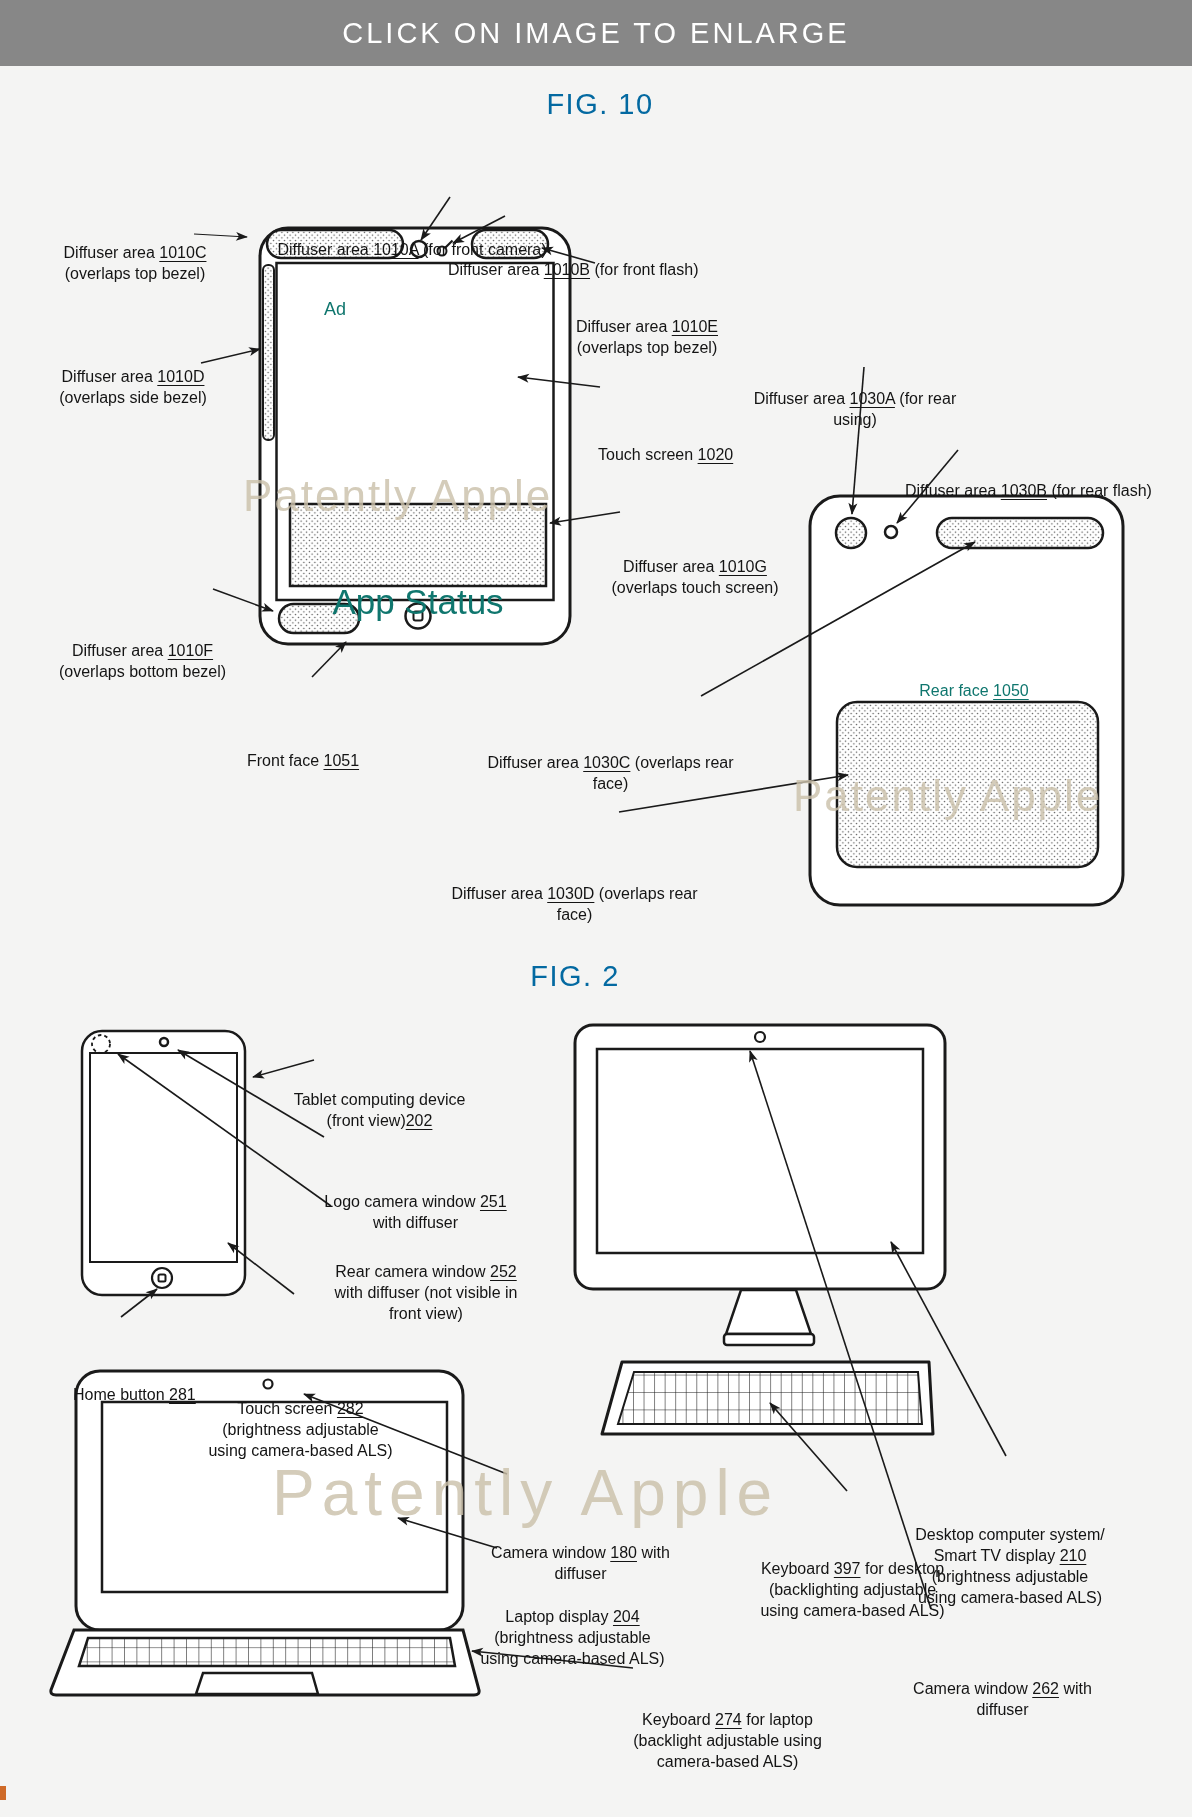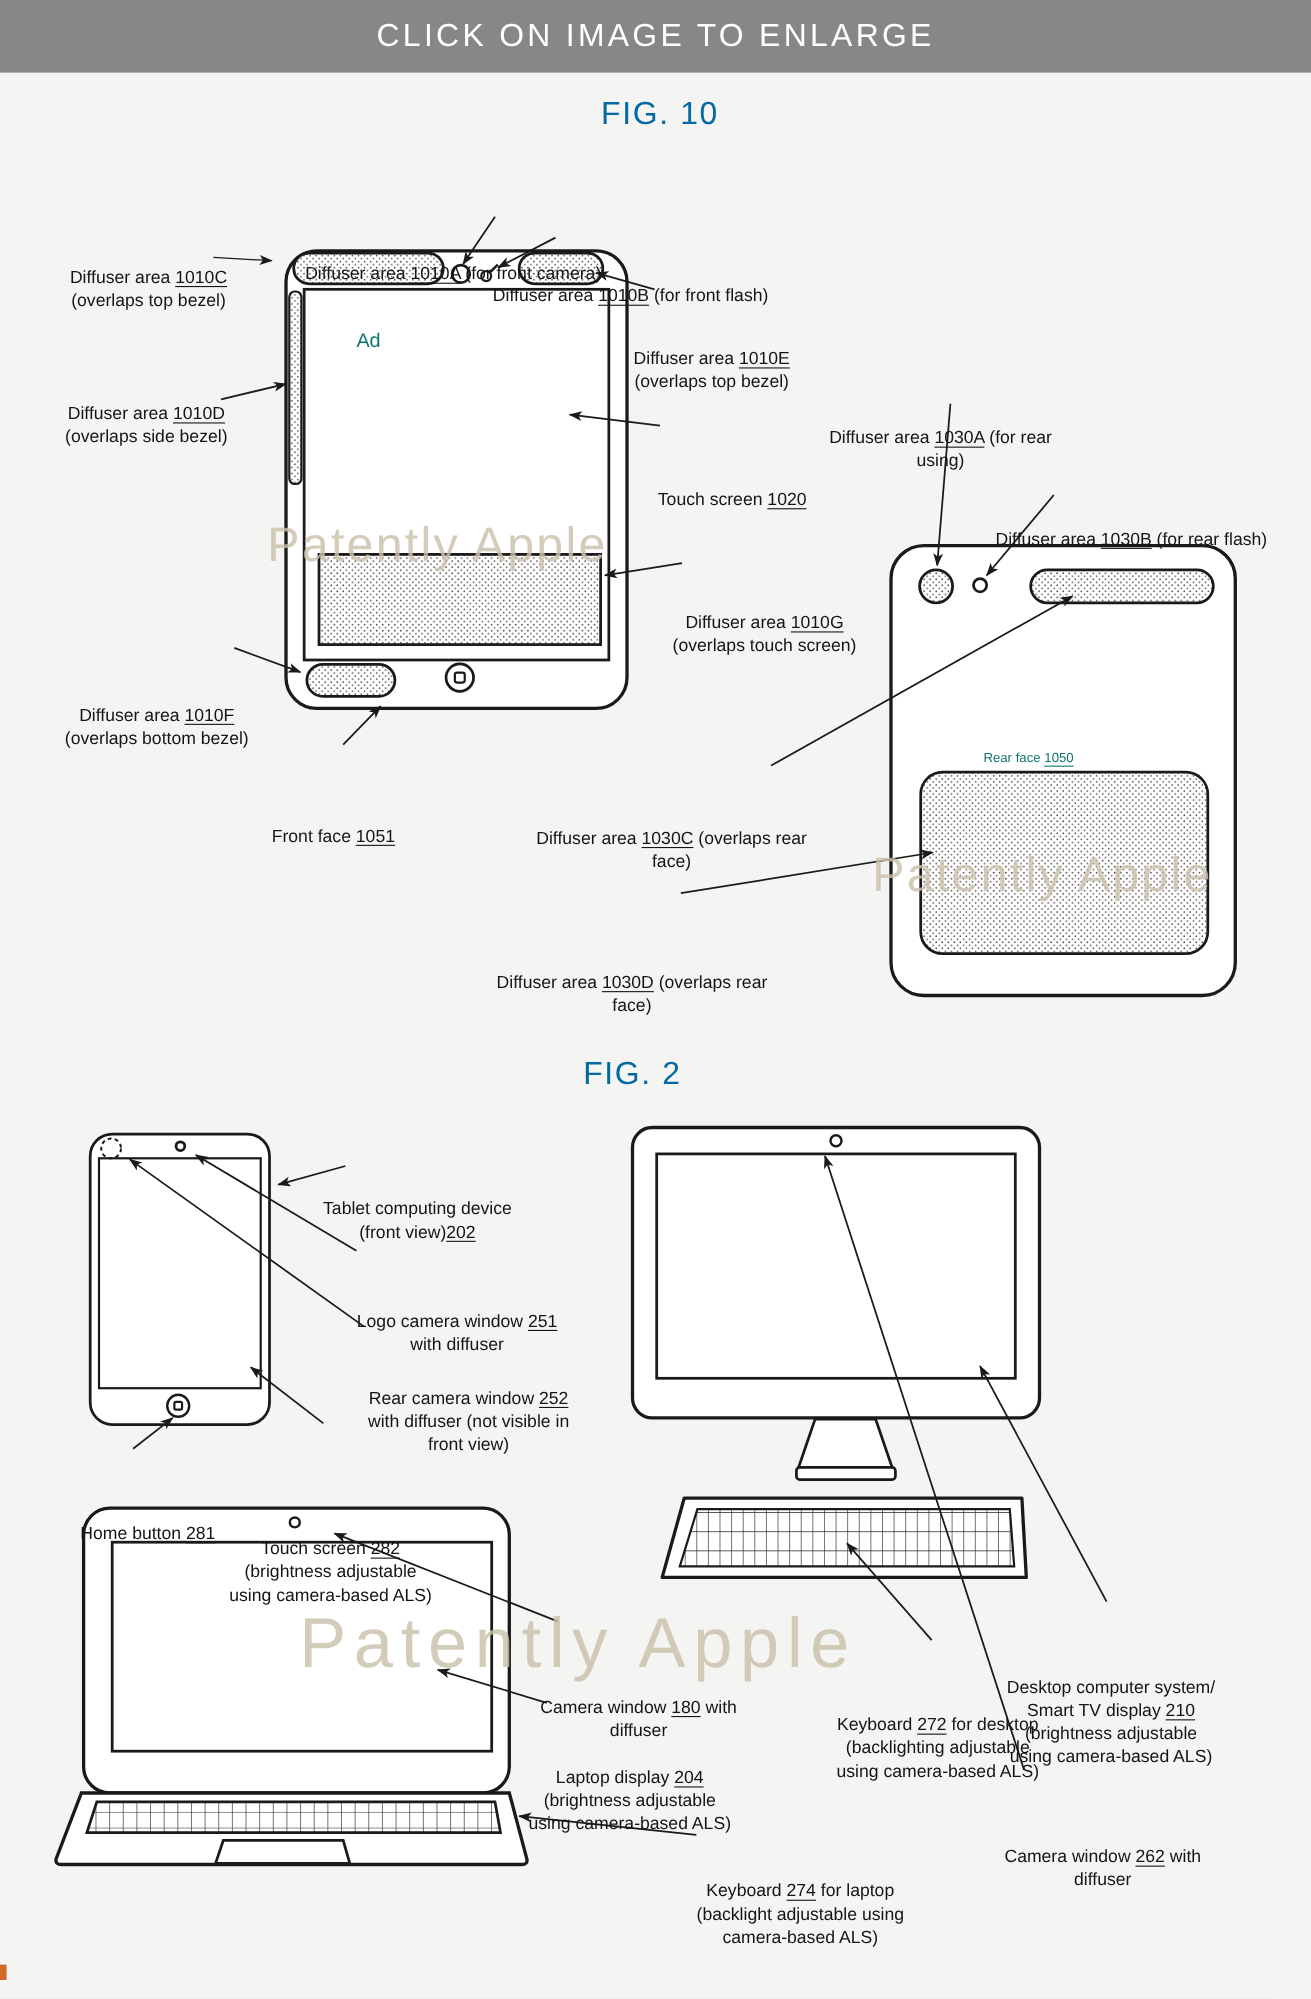--- a/index.html
+++ b/index.html
@@ -13,21 +13,21 @@
   .shape{stroke:#1a1a1a;fill:#ffffff;}
   .ldr{stroke:#1a1a1a;stroke-width:1.6;fill:none;}
   .thin{stroke-width:1.2;}
   .callout{position:absolute;font-size:16px;line-height:21px;color:#141414;}
   .callout .u{text-decoration:underline;text-underline-offset:3px;}
   .u{text-decoration:underline;text-underline-offset:3px;}
   .dtxt{position:absolute;color:#0f766e;}
   .ad-text{left:267px;top:233px;width:136px;text-align:center;font-size:18px;}
   .appstatus-text{left:290px;top:516px;width:256px;text-align:center;font-size:35px;}
   .logo-text{left:837px;top:738px;width:261px;text-align:center;font-size:66px;}
-  .rearface-text{left:894px;top:616px;width:160px;text-align:left;font-size:12px;}
+  .rearface-text{left:894px;top:616px;width:160px;text-align:center;font-size:16px;}
   .wm{position:absolute;color:#cbc1ab;opacity:.82;white-space:nowrap;}
   .wm1{left:243px;top:405px;font-size:44px;letter-spacing:2px;}
   .wm2{left:793px;top:705px;font-size:44px;letter-spacing:2px;}
   .wm3{left:272px;top:1390px;font-size:64px;letter-spacing:7px;}
   .edge-artifact{position:absolute;left:0;top:1786px;width:6px;height:14px;background:#cf6a28;}
 </style>
 </head>
 <body>
 
 <div class="page">
@@ -129,20 +129,21 @@
         <line class="ldr" x1="1006" y1="1456" x2="891" y2="1242" marker-end="url(#arw)"></line>
         <line class="ldr" x1="931" y1="1609" x2="750" y2="1051" marker-end="url(#arw)"></line>
         <line class="ldr" x1="847" y1="1491" x2="770" y2="1403" marker-end="url(#arw)"></line>
         <line class="ldr" x1="507" y1="1474" x2="304" y2="1394" marker-end="url(#arw)"></line>
         <line class="ldr" x1="497" y1="1548" x2="398" y2="1518" marker-end="url(#arw)"></line>
         <line class="ldr" x1="633" y1="1668" x2="472" y2="1651" marker-end="url(#arw)"></line>
       </g>
     </svg>
 
     <div class="dtxt ad-text">Ad</div>
+    <div class="dtxt appstatus-text">App Status</div>
     <div class="dtxt rearface-text"><span>Rear face</span>&nbsp;<span class="u">1050</span></div>
 
     <div class="wm wm1">Patently Apple</div>
     <div class="wm wm2">Patently Apple</div>
     <div class="wm wm3">Patently Apple</div>
 
     <div id="callout-layer">
         <div class="callout" style="left: 252px; top: 173px; width: 320px; text-align: center; white-space: nowrap;">
           <div><span>Diffuser area </span><span class="u">1010A</span><span> (for front camera)</span></div>
         </div>
@@ -215,21 +216,21 @@
           <div><span>Desktop computer system/</span></div>
           <div><span>Smart TV display </span><span class="u">210</span></div>
           <div><span>(brightness adjustable</span></div>
           <div><span>using camera-based ALS)</span></div>
         </div>
         <div class="callout" style="left: 900px; top: 1612px; width: 205px; text-align: center;">
           <div><span>Camera window </span><span class="u">262</span><span> with</span></div>
           <div><span>diffuser</span></div>
         </div>
         <div class="callout" style="left: 750px; top: 1492px; width: 205px; text-align: center;">
-          <div><span>Keyboard </span><span class="u">272</span><span> for desktop</span></div>
+          <div><span>Keyboard </span><span class="u">397</span><span> for desktop</span></div>
           <div><span>(backlighting adjustable</span></div>
           <div><span>using camera-based ALS)</span></div>
         </div>
         <div class="callout" style="left: 625px; top: 1643px; width: 205px; text-align: center;">
           <div><span>Keyboard </span><span class="u">274</span><span> for laptop</span></div>
           <div><span>(backlight adjustable using</span></div>
           <div><span>camera-based ALS)</span></div>
         </div>
         <div class="callout" style="left: 478px; top: 1476px; width: 205px; text-align: center;">
           <div><span>Camera window </span><span class="u">180</span><span> with</span></div>

